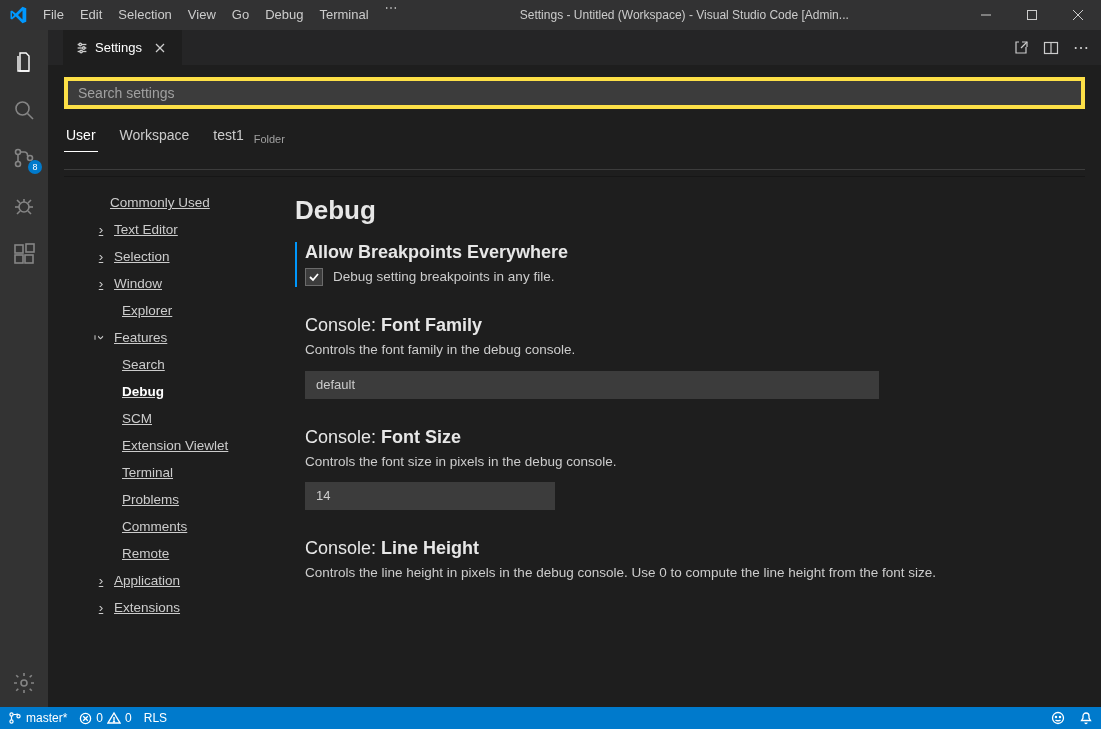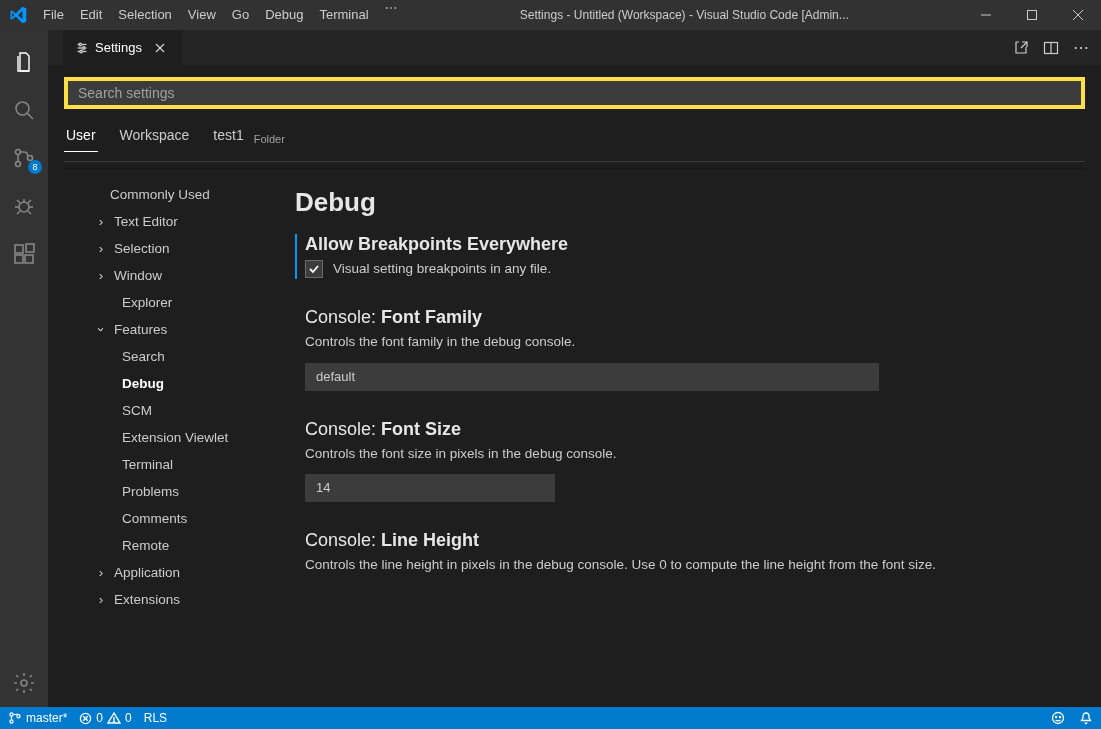--- a/index.html
+++ b/index.html
@@ -35,30 +35,30 @@
   .tab.active { background:#1e1e1e; color:#ffffff; }
   .tab .close { margin-left:6px; color:#cccccc; }
   .tab .tab-icon { display:flex; align-items:center; }
   .tabs-actions { margin-left:auto; display:flex; align-items:center; gap:14px; padding:0 12px; color:#cccccc; }
   
   
   .settings-body { flex:1; display:flex; flex-direction:column; padding: 12px 16px 0 16px; overflow:hidden; background:#1e1e1e;}
   .search-box { background:#3c3c3c; color:#cccccc; border:4px solid #fde047; height:32px; padding:0 10px; font-size:14px; outline:none; }
   .search-box::placeholder { color:#a0a0a0; }
   
-  .scope-tabs { display:flex; gap:20px; margin-top:18px; border-bottom:1px solid #3c3c3c; padding-bottom:10px; font-size:14px; align-items:baseline;}
+  .scope-tabs { display:flex; gap:20px; margin-top:18px; border-bottom:1px solid #3c3c3c; padding-bottom:18px; font-size:14px; align-items:baseline;}
   .scope-tab { padding:0 2px 8px 2px; color:#cccccc; cursor:default;}
   .scope-tab.active { color:#ffffff; border-bottom:1px solid #ffffff; margin-bottom:-1px;}
   .scope-folder { font-size:11px; color:#a0a0a0; margin-left:-12px; align-self:center;}
   .scope-divider-thin { height:1px; background:#000; opacity:.25; margin-top:6px; margin-bottom:0;}
   
   .settings-split { flex:1; display:flex; overflow:hidden; margin-top:6px;}
   
   
-  .toc { width:225px; padding:6px 0 16px 0; overflow:hidden; color:#cccccc; font-size:13.5px;}
+  .toc { width:225px; padding:6px 0 16px 0; overflow:hidden; color:#cccccc; font-size:13.5px;text-decoration:underline;}
   .toc-item { display:flex; align-items:center; height:27px; padding-left:30px; gap:6px; white-space:nowrap;}
   .toc-item .tw { width:14px; display:inline-flex; justify-content:center; color:#cccccc; }
   .toc-item.selected { font-weight:600; color:#ffffff;}
   .toc-item.no-tw { padding-left:58px;}
   .toc-item.plain { padding-left:46px;}
   
   
   .content { flex:1; overflow:hidden; padding: 6px 16px 0 6px;}
   .section-title { font-size:26px; font-weight:600; color:#e7e7e7; margin:6px 0 16px 0;}
   .setting { margin-bottom:28px; padding-left:10px; }
@@ -289,21 +289,21 @@
           <div class="section-title">Debug</div>
 
           <div class="setting modified">
             <div class="setting-label"><span class="name">Allow Breakpoints Everywhere</span></div>
             <div class="chk-row">
               <div class="chk">
                 <svg width="12" height="12" viewBox="0 0 12 12">
                     <polyline points="2,6 5,9 10,3" fill="none" stroke="#ffffff" stroke-width="1.8"></polyline>
                   </svg>
               </div>
-              <div class="setting-desc">Visual setting breakpoints in any file.</div>
+              <div class="setting-desc">Debug setting breakpoints in any file.</div>
             </div>
           </div>
 
           <div class="setting">
             <div class="setting-label"><span class="scope">Console: </span><span class="name">Font Family</span></div>
             <div class="setting-desc">Controls the font family in the debug console.</div>
             <div style="height:10px"></div>
             <input class="text-input wide" value="default" style="">
           </div>
 

